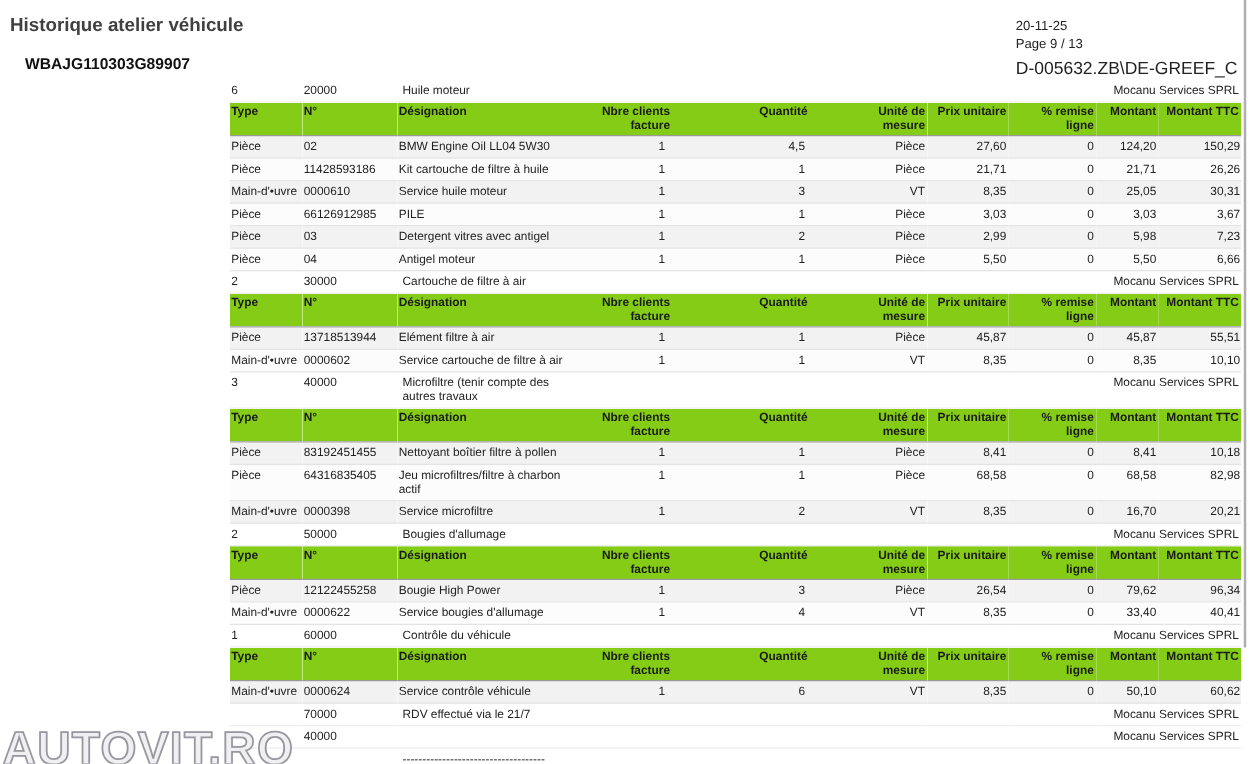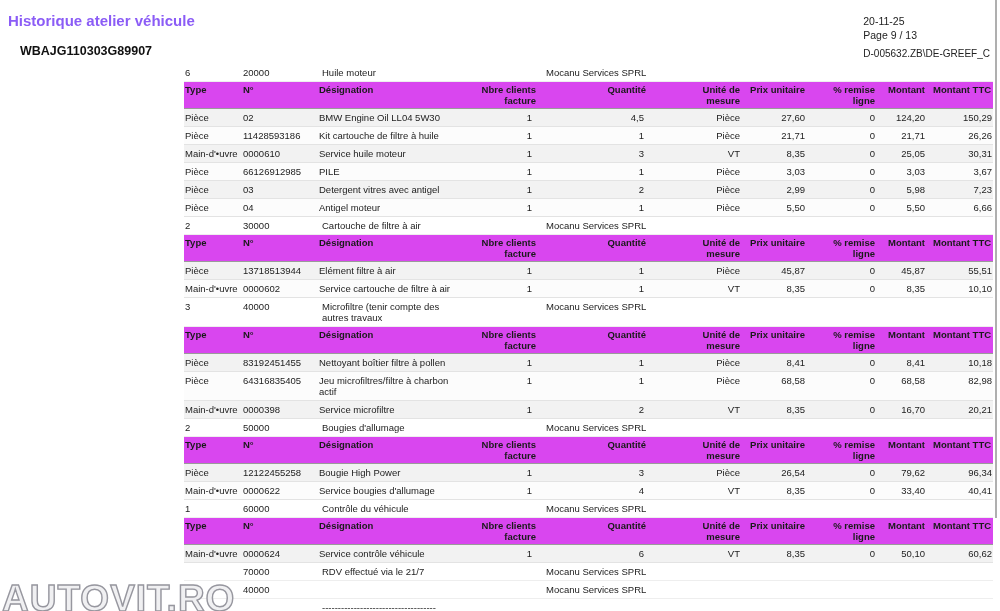--- a/index.html
+++ b/index.html
@@ -7,50 +7,50 @@
   body {
     font-family:"Liberation Sans", sans-serif;
     background:#ffffff;
     color:#1c1c1c;
     position:relative;
     overflow:hidden;
   }
   .page { position:absolute; inset:0; background:#fff; }
 
   
-  .report-title { position:absolute; left:8px; top:12px; font-size:15px; font-weight:bold; color:#8b5cf6; }
+  .report-title { position:absolute; left:8px; top:12px; font-size:15px; font-weight:bold; color:#404040; }
   .report-vin   { position:absolute; left:8px; top:44px; font-size:12.5px; font-weight:bold; color:#111;margin-left:12px; }
   .meta-block   { position:absolute; right:10px; top:14px; font-size:10.5px; line-height:14px; color:#222; }
-  .meta-block .doc-ref { font-size:10px; margin-top:5px; }
+  .meta-block .doc-ref { font-size:14px; margin-top:5px; }
 
   
   .tbl-wrap { position:absolute; left:184px; top:64px; width:809px; }
   table { border-collapse:collapse; table-layout:fixed; width:809px; font-size:9.5px; color:#222; }
   td { vertical-align:top; padding:3px 2px 3px 1px; line-height:11px; overflow:hidden; }
 
   col.w-type{width:58px} col.w-no{width:76px} col.w-des{width:138px}
   col.w-nbre{width:88px} col.w-qty{width:104px} col.w-unit{width:94px}
   col.w-price{width:65px} col.w-discount{width:70px} col.w-amount{width:50px} col.w-ttc{width:66px}
 
   .a-left{text-align:left} .a-center{text-align:right} .a-right{text-align:right}
   td.c-nbre{padding-right:12px} td.c-qty{padding-right:4px}
   td.c-price{padding-right:2px} td.c-amount{padding-right:2px} td.c-ttc{padding-right:1px}
 
   tr.head-row td {
-    background:#d946ef; font-weight:bold; color:#1a1a1a;
+    background:#84cc16; font-weight:bold; color:#1a1a1a;
     border-top:1px solid #8c8c8c; border-bottom:1px solid #9a9a9a;
     white-space:pre-line; padding-top:2px; padding-bottom:2px;
   }
   tr.head-row td.h-nbre{padding-right:8px}
   tr.data-row td { border-bottom:1px solid #e3e3e3; }
   tr.data-row.odd td { background:#f2f2f2; }
   tr.data-row.even td { background:#fcfcfc; }
   tr.group-row td, tr.note-row td { background:#fff; border-bottom:1px solid #eeeeee; }
   td.group-title, td.note-des { padding-left:4px; }
-  td.supplier { text-align:left; padding-left:2px;margin-left:28px; }
+  td.supplier { text-align:right; padding-left:2px;margin-left:28px; }
   td.note-des.dashes { letter-spacing:0; }
 
   
   .photo-edge { position:absolute; right:3px; top:0; width:2px; height:518px; background:#9b9b9b; opacity:.8; }
 
   
   .watermark {
     position:absolute; left:2px; bottom:-9px;
     font-size:37px; font-weight:800; letter-spacing:1px; white-space:nowrap;
     color:#f0f0f2;

